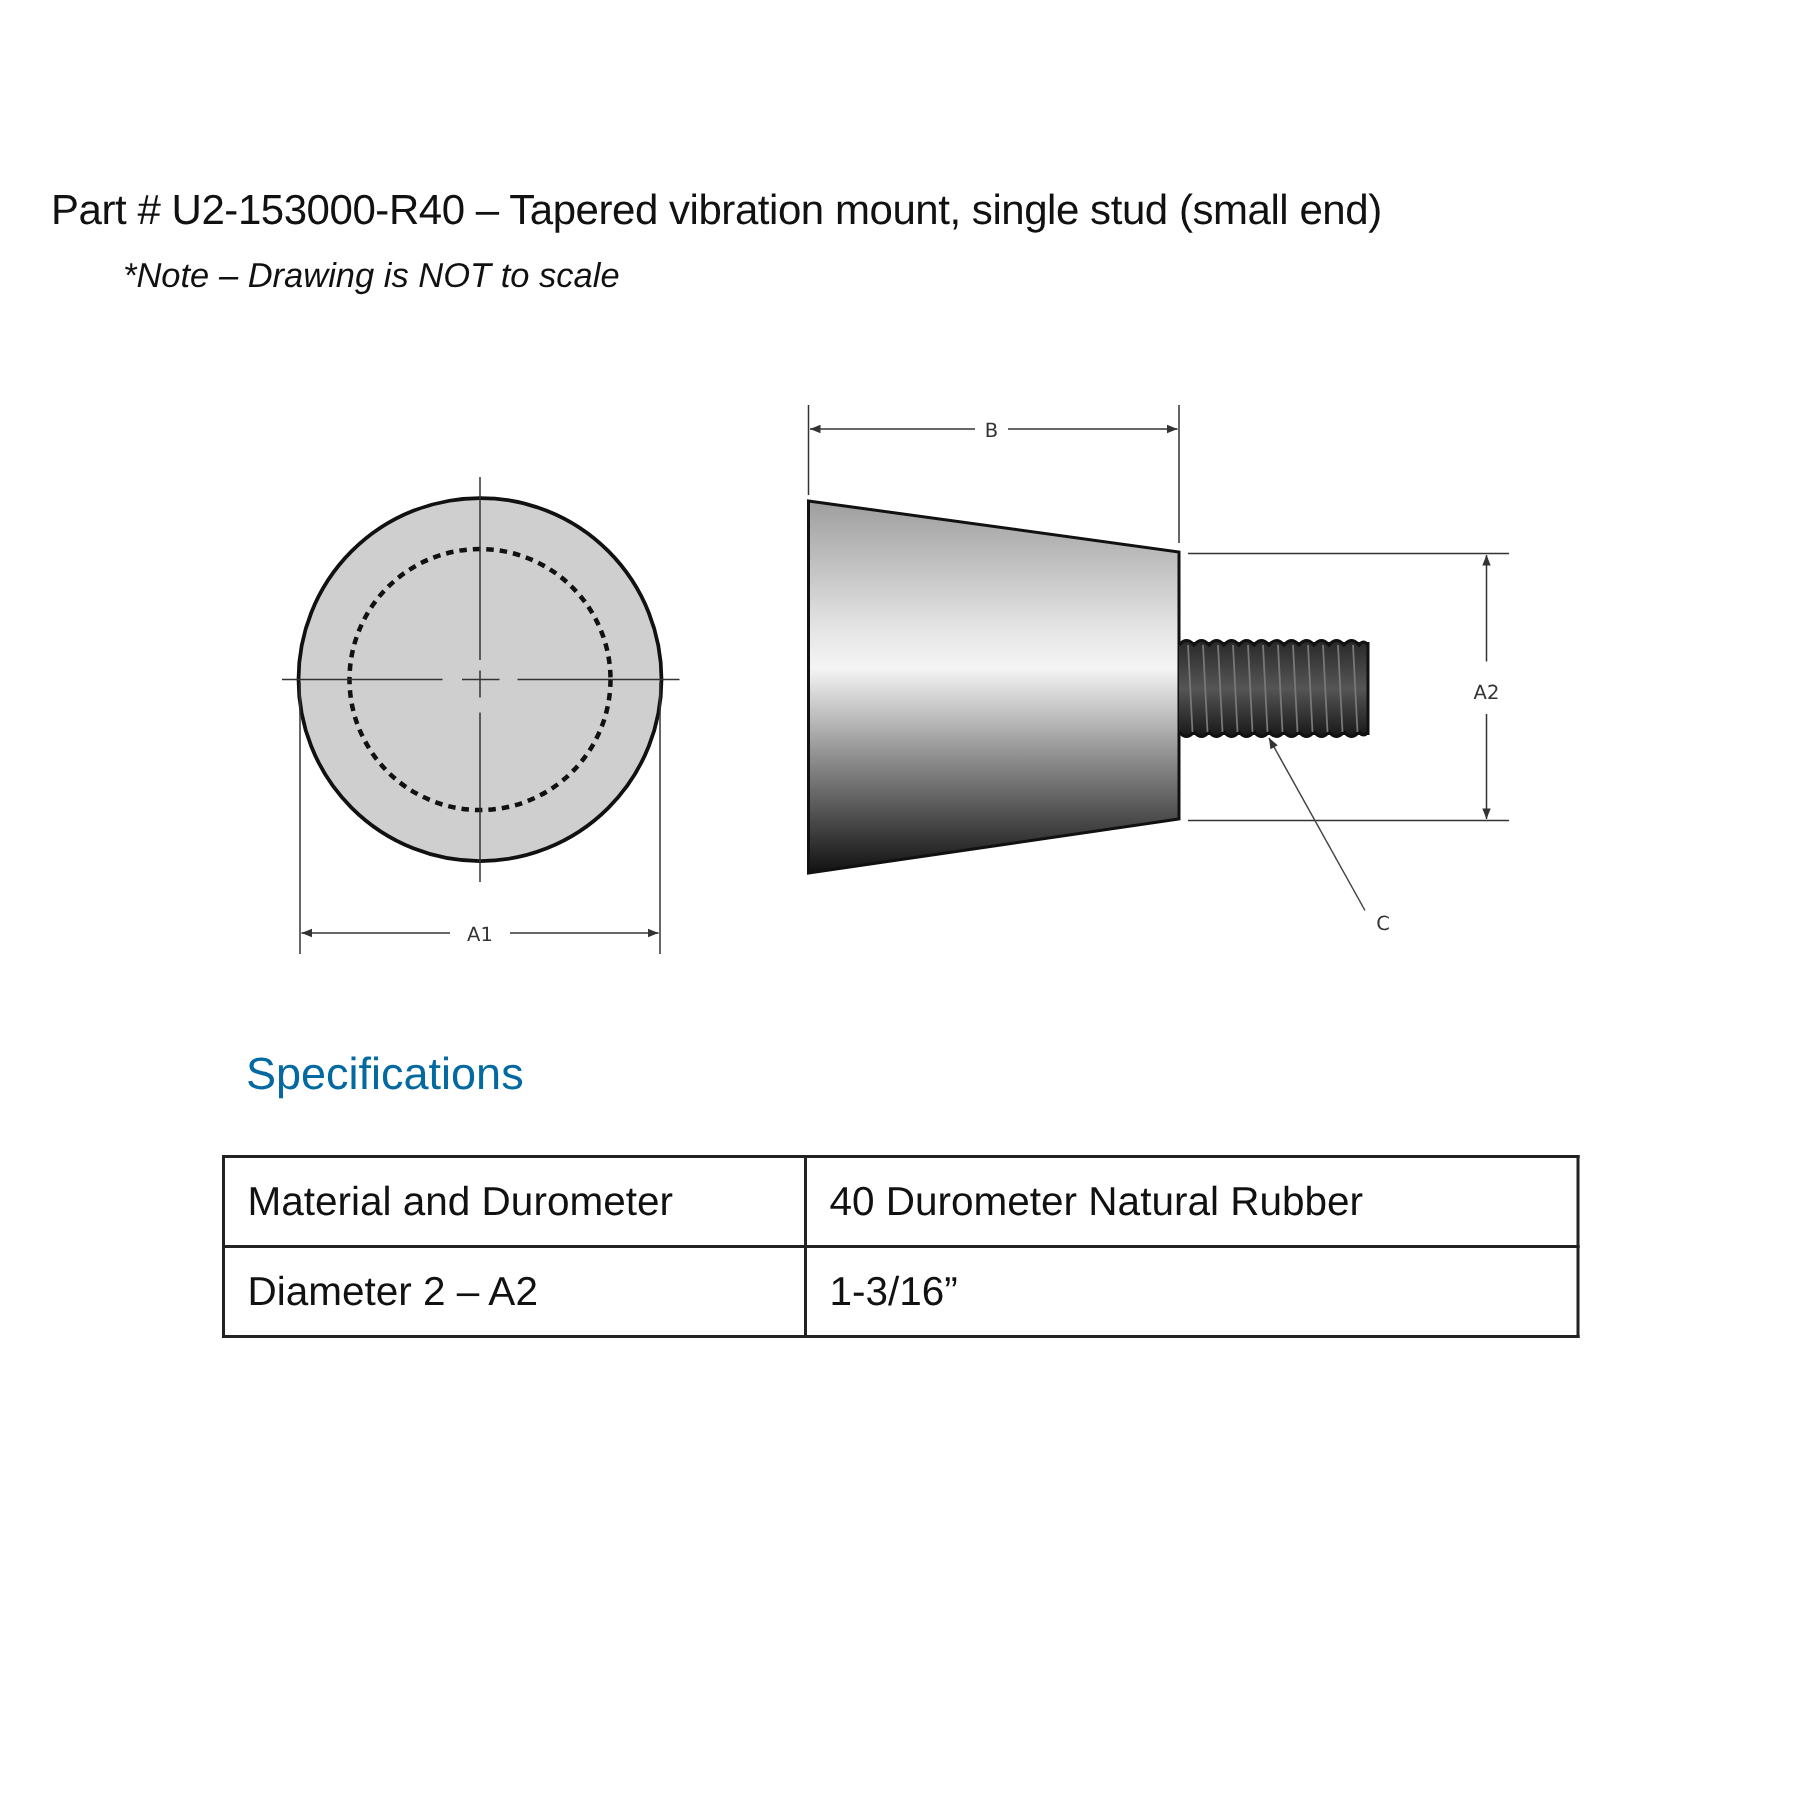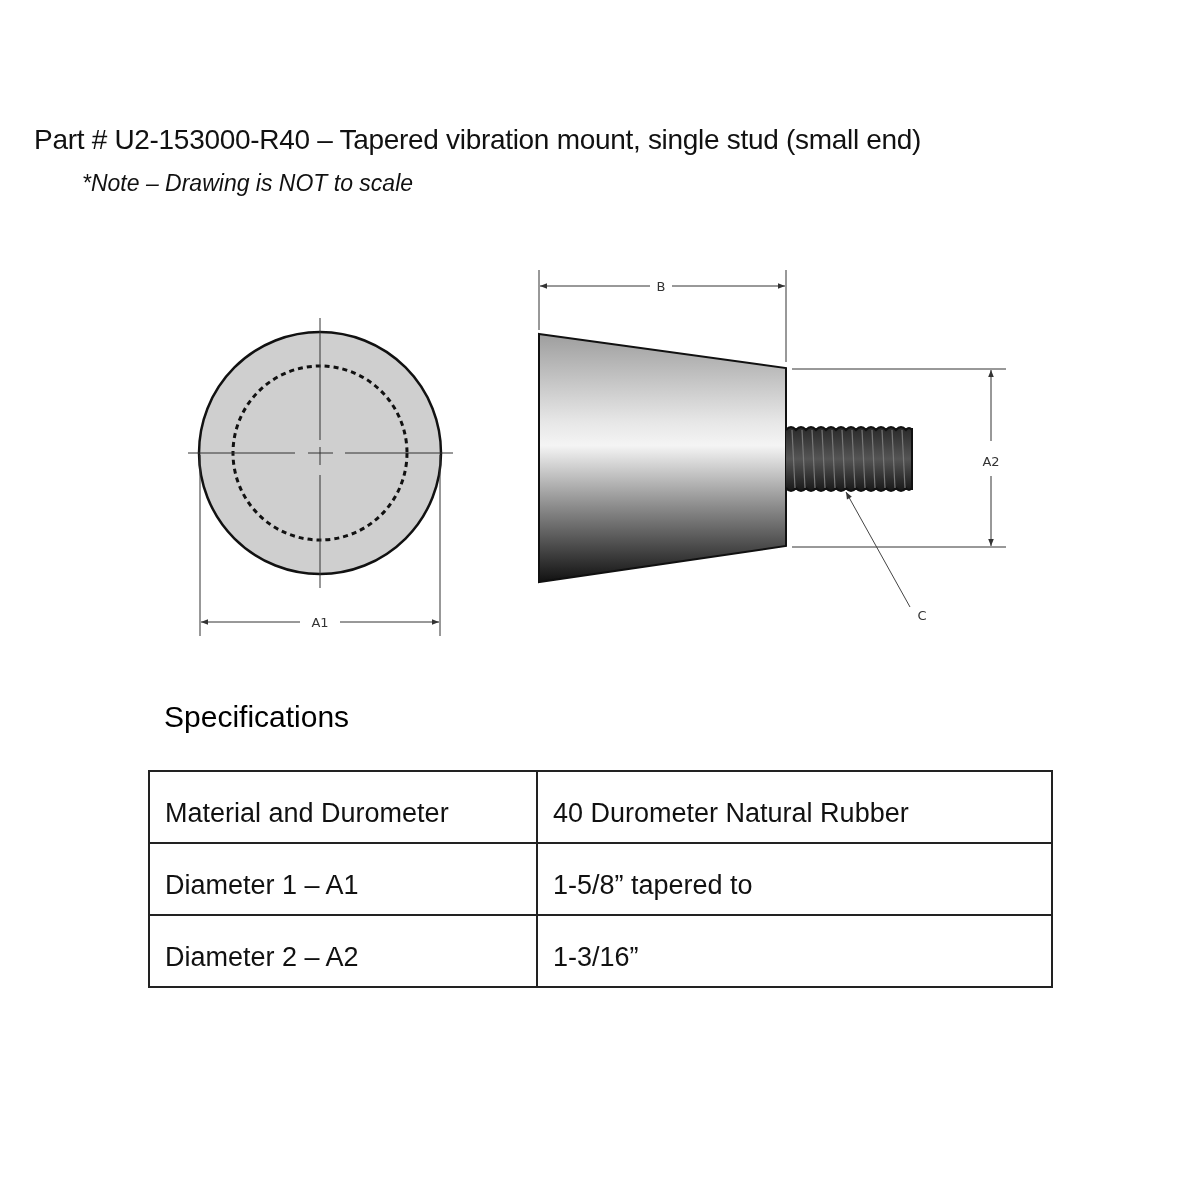--- a/index.html
+++ b/index.html
@@ -3,24 +3,24 @@
   <meta charset="utf-8">
   <style>
     html, body { margin: 0; padding: 0; background: #ffffff; }
     body { width: 1200px; height: 1200px; position: relative; overflow: hidden;
            font-family: "Liberation Sans", "DejaVu Sans", sans-serif; color: #111; }
     .title { position: absolute; left: 34px; top: 124px; font-size: 28px; white-space: nowrap;
              letter-spacing: -0.3px; color: #111; }
     .note { position: absolute; left: 34px; top: 170px; font-size: 23px; font-style: italic; color: #111; margin-left: 48px; }
     svg.drawing { position: absolute; left: 0; top: 0; }
     .dimlabel { font-family: "DejaVu Sans", sans-serif; font-size: 13px; fill: #333; }
-    .spec-heading { position: absolute; left: 164px; top: 700px; font-size: 30px; color: #000000; }
+    .spec-heading { position: absolute; left: 164px; top: 700px; font-size: 30px; color: #0369a1; }
     table.specs { position: absolute; left: 148px; top: 770px; width: 905px; border-collapse: collapse;
                   font-size: 27px; }
-    table.specs td { border: 2px solid #222; height: 58px; padding: 12px 0 0 15px; vertical-align: middle; }
+    table.specs td { border: 2px solid #222; height: 58px; padding: 0 0 0 15px; vertical-align: middle; }
     table.specs td.k { width: 371px; }
   </style>
 </head>
 <body>
 
 <div class="title">Part # U2-153000-R40 – Tapered vibration mount, single stud (small end)</div>
 <div class="note">*Note – Drawing is NOT to scale</div>
 
 <svg class="drawing" width="1200" height="680" viewBox="0 0 1200 680">
   <defs>
@@ -102,21 +102,17 @@
 
 <div class="spec-heading">Specifications</div>
 
 <table class="specs">
   <tbody>
     <tr>
       <td class="k">Material and Durometer</td>
       <td>40 Durometer Natural Rubber</td>
     </tr>
     <tr>
-      <td class="k">Diameter 1 – A1</td>
-      <td>1-5/8” tapered to</td>
-    </tr>
-    <tr>
       <td class="k">Diameter 2 – A2</td>
       <td>1-3/16”</td>
     </tr>
   </tbody>
 </table>
 
 </body></html>

